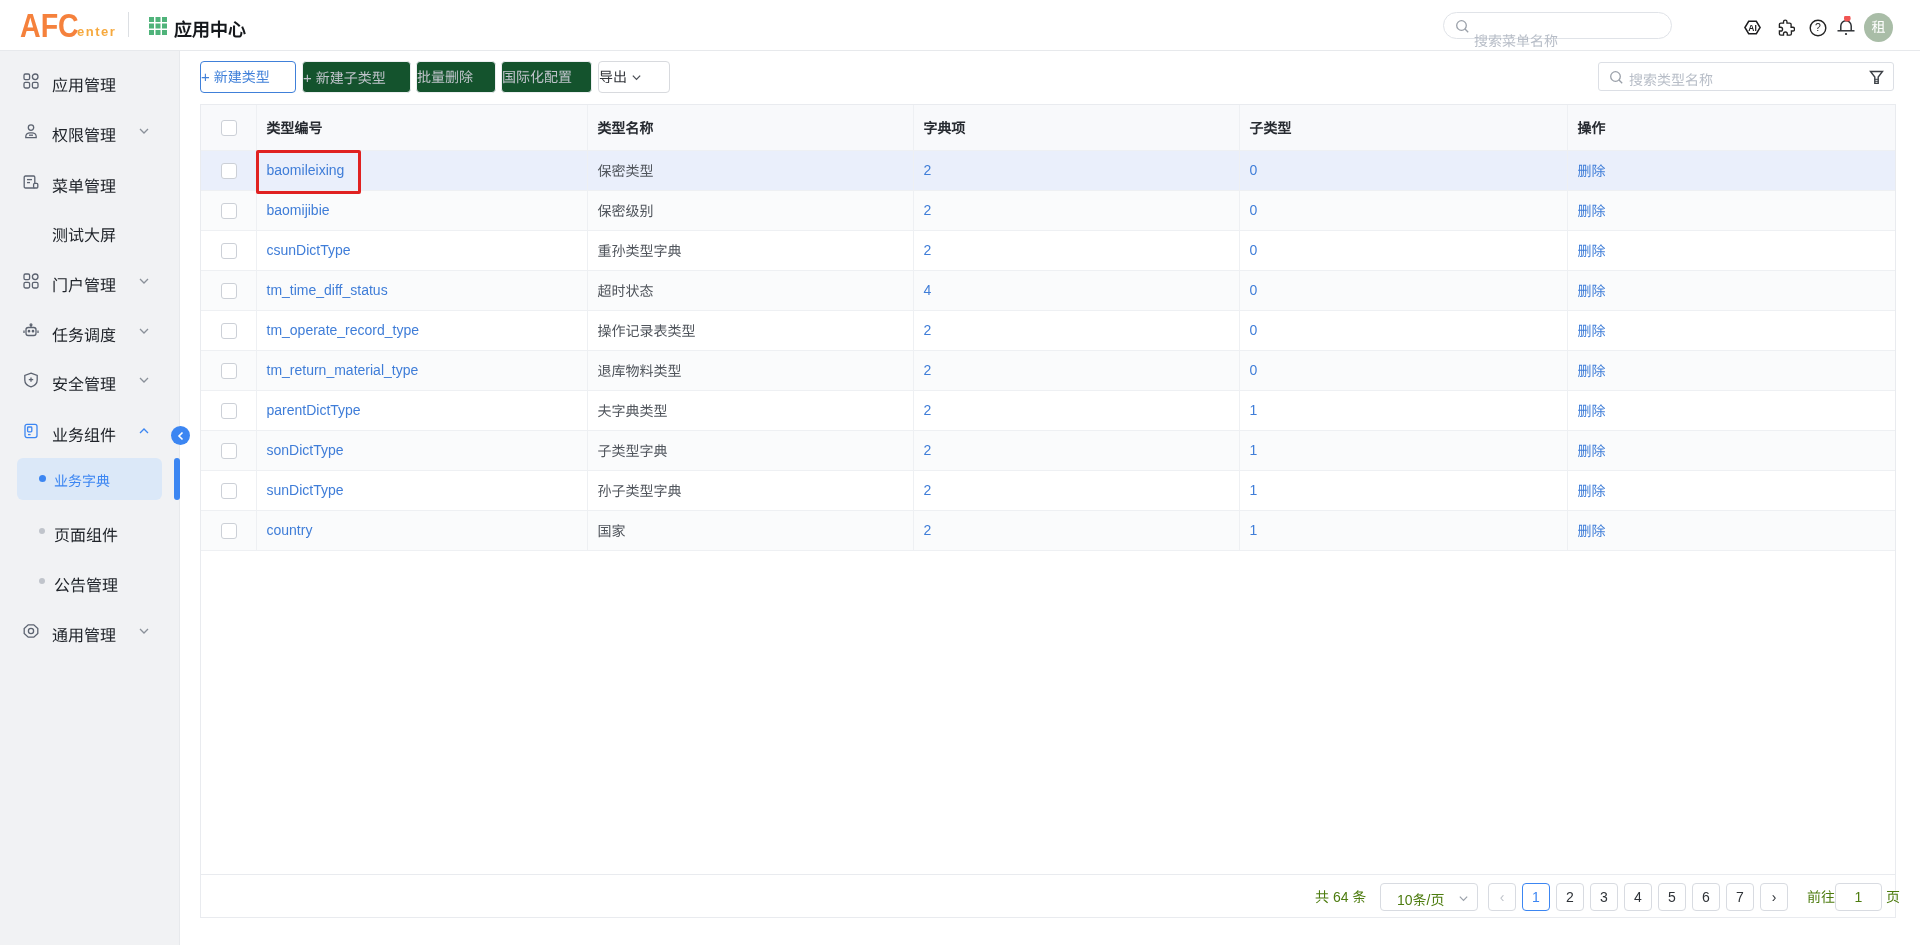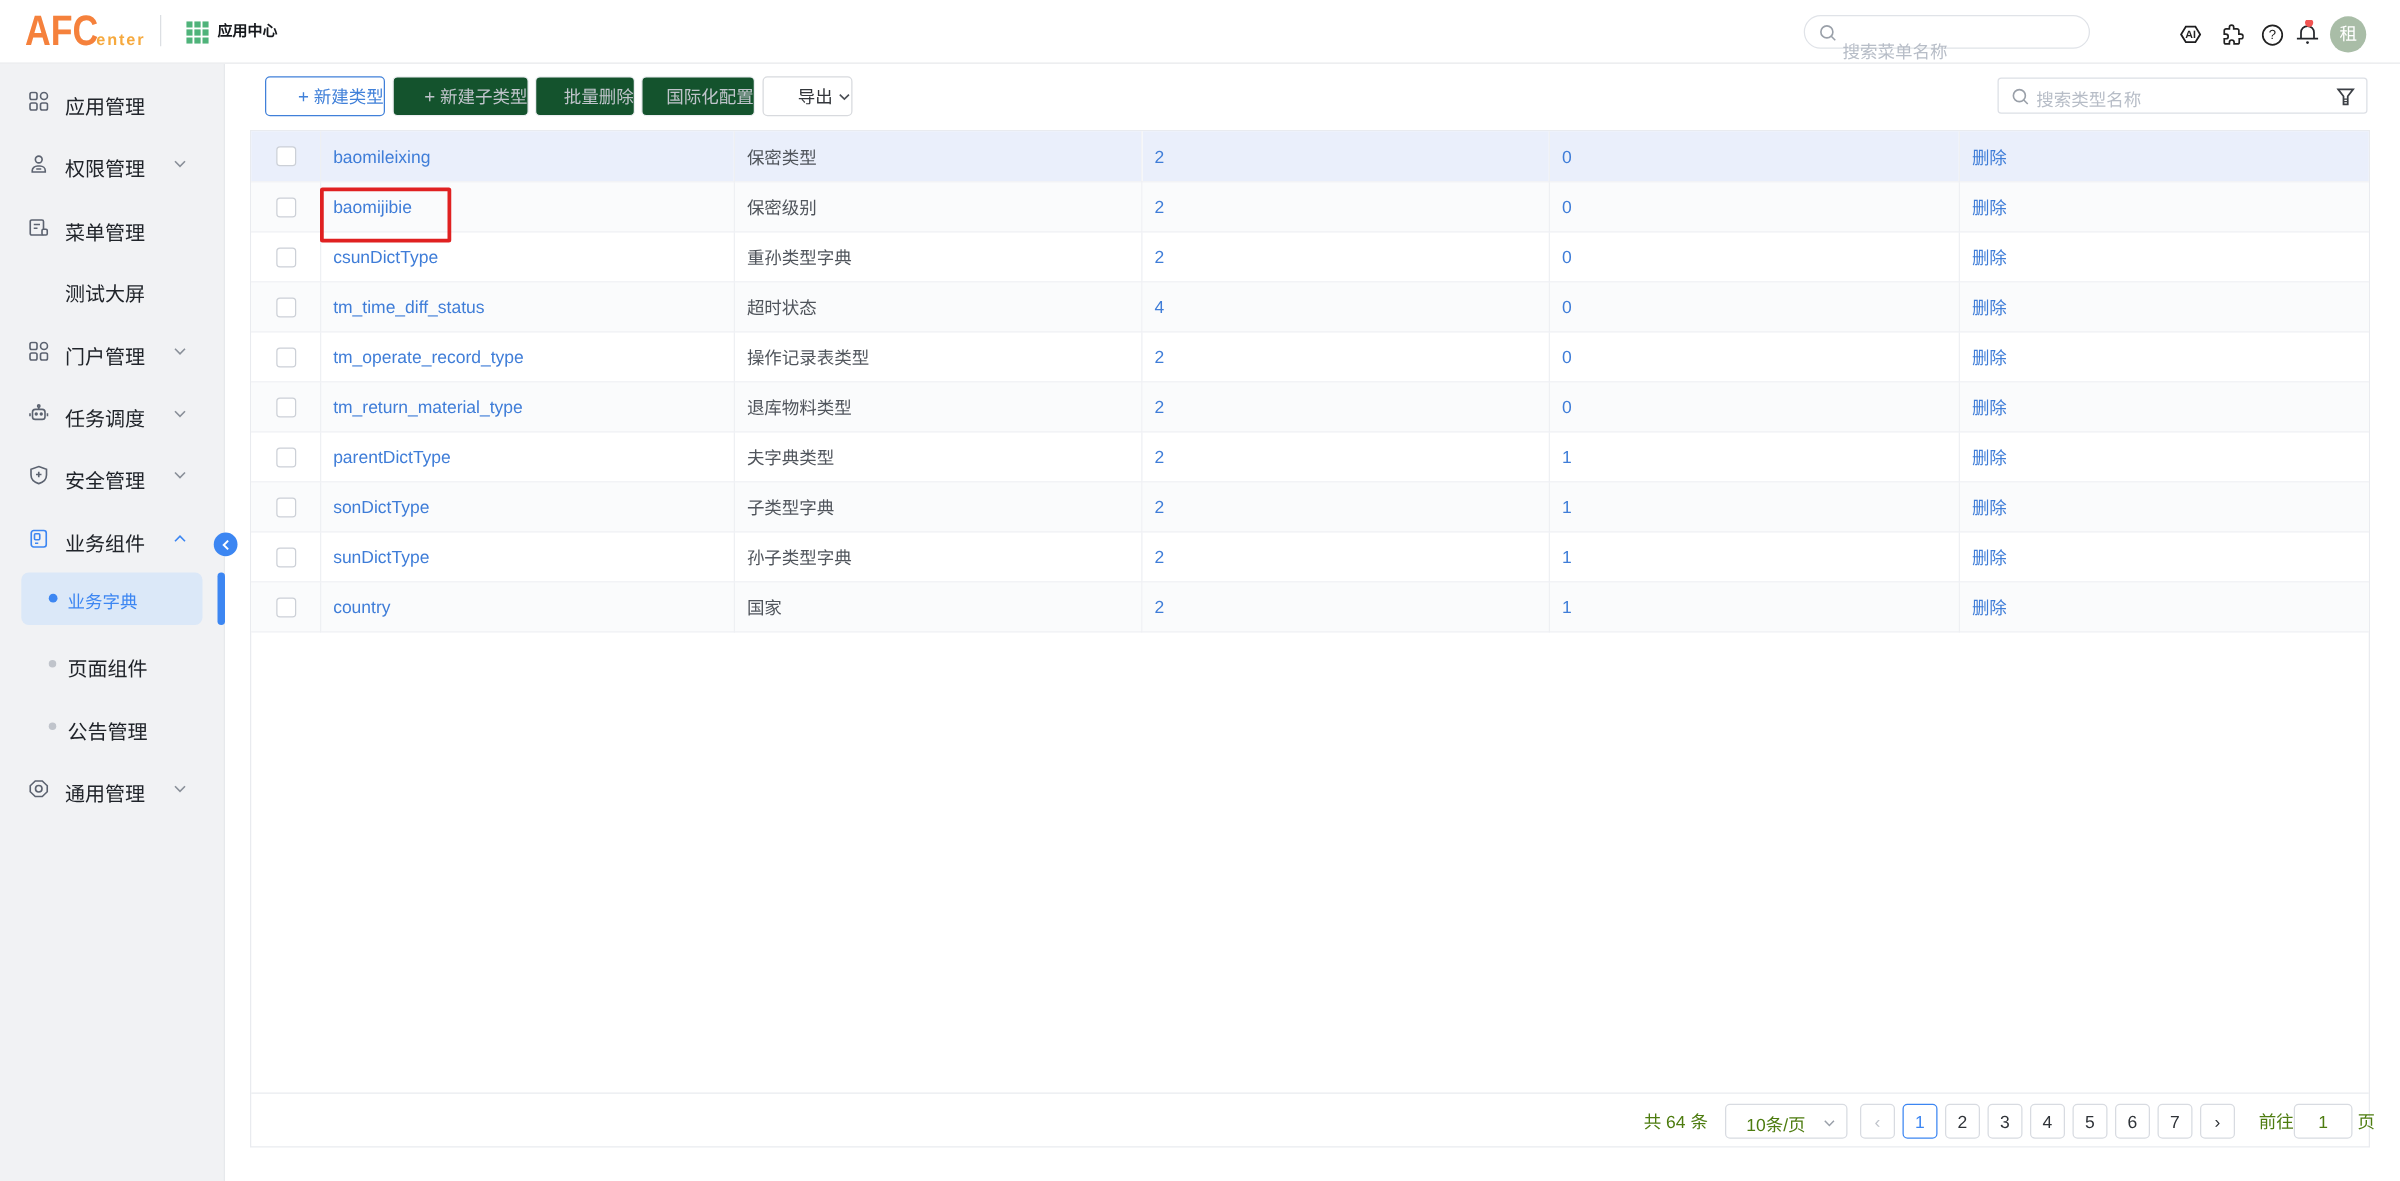--- a/index.html
+++ b/index.html
@@ -11,21 +11,21 @@
   
   #hd { position:absolute; left:0; top:0; width:1920px; height:51px; background:#fff;
         border-bottom:1px solid #e7e9ec; z-index:30; }
   #logo { position:absolute; left:20px; top:8px; white-space:nowrap; }
   #logo .afc { display:inline-block; font-size:34px; font-weight:700; color:#f5813c;
         transform:scaleX(0.84); transform-origin:0 50%; letter-spacing:0px; line-height:34px;}
   #logo .enter { position:absolute; left:57px; top:16px; font-size:13px; font-weight:700;
         color:#f6a93e; letter-spacing:1.5px;}
   #hd .vdiv { position:absolute; left:128px; top:12px; width:1px; height:25px; background:#dcdfe3; }
   #gridicon { position:absolute; left:149px; top:17px; width:18px; height:18px; }
-  #hd .title { position:absolute; left:174px; top:15px; font-size:12px; font-weight:700; color:#15181c; }
+  #hd .title { position:absolute; left:174px; top:15px; font-size:18px; font-weight:700; color:#15181c; }
   #hdsearch { position:absolute; left:1443px; top:12px; width:229px; height:27px;
         border:1px solid #e0e3e8; border-radius:14px; }
   #hdsearch .ph { position:absolute; left:30px; top:5px; font-size:14px; color:#b7bdc7;margin-top:12px; }
   .hicon { position:absolute; top:19px; }
 
   
   #sb { position:absolute; left:0; top:51px; width:180px; height:894px; background:#f1f2f4;
         border-right:1px solid #e7e9ec; }
   .mi { position:absolute; left:0; width:180px; height:40px; }
   .mi .ic { position:absolute; left:23px; top:50%; margin-top:-8px; width:16px; height:16px;}
@@ -41,21 +41,21 @@
   #selitem .tx { position:absolute; left:37px; top:12px; font-size:14px; color:#3c86f2; }
   #selbar { position:absolute; left:174px; top:407px; width:6px; height:42px; background:#3c86f2;
         border-radius:3px; z-index:5;}
   #toggle { position:absolute; left:171px; top:375px; width:19px; height:19px; border-radius:50%;
         background:#3c86f2; z-index:6; }
   #toggle svg { position:absolute; left:3.5px; top:3.5px; }
 
   
   #ct { position:absolute; left:181px; top:51px; width:1739px; height:894px; background:#fff; }
   .btn { position:absolute; top:10px; height:32px; border-radius:4px; font-size:14px;
-         text-align:right; line-height:30px;margin-left:12px; }
+         text-align:left; line-height:30px; }
   #b1 { left:19px; width:96px; border:1px solid #4080d9; color:#4080d9; background:#fff;}
   .bdis { background:#14532d; color:#c0c4cb; border:1px solid #eceef1; line-height:31px;}
   #b2 { left:121px; width:109px; }
   #b3 { left:235px; width:80px; }
   #b4 { left:320px; width:91px; }
   #b5 { left:417px; width:72px; border:1px solid #d8dade; color:#33363b; background:#fff;}
   #tsearch { position:absolute; left:1417px; top:11px; width:296px; height:29px;
         border:1px solid #dcdfe5; border-radius:3px; background:#fff;}
   #tsearch .ph { position:absolute; left:30px; top:6px; font-size:14px; color:#b7bdc7;}
 
@@ -286,20 +286,28 @@
     <table>
       <colgroup>
           <col style="width:55px">
           <col style="width:331px">
           <col style="width:326px">
         <col style="width:326px">
           <col style="width:328px">
           <col style="width:328px">
         </colgroup>
       <tbody>
+          <tr>
+            <th style="padding:0"><span class="cb"></span></th>
+            <th>类型编号</th>
+            <th>类型名称</th>
+            <th>字典项</th>
+            <th>子类型</th>
+            <th>操作</th>
+          </tr>
       <tr class="hl">
             <td style="padding:0"><span class="cb"></span></td>
             <td><a class="lk">baomileixing</a></td>
             <td>保密类型</td>
             <td><a class="lk">2</a></td>
             <td><a class="lk">0</a></td>
             <td><a class="lk">删除</a></td>
           </tr>
       <tr class="even">
             <td style="padding:0"><span class="cb"></span></td>

